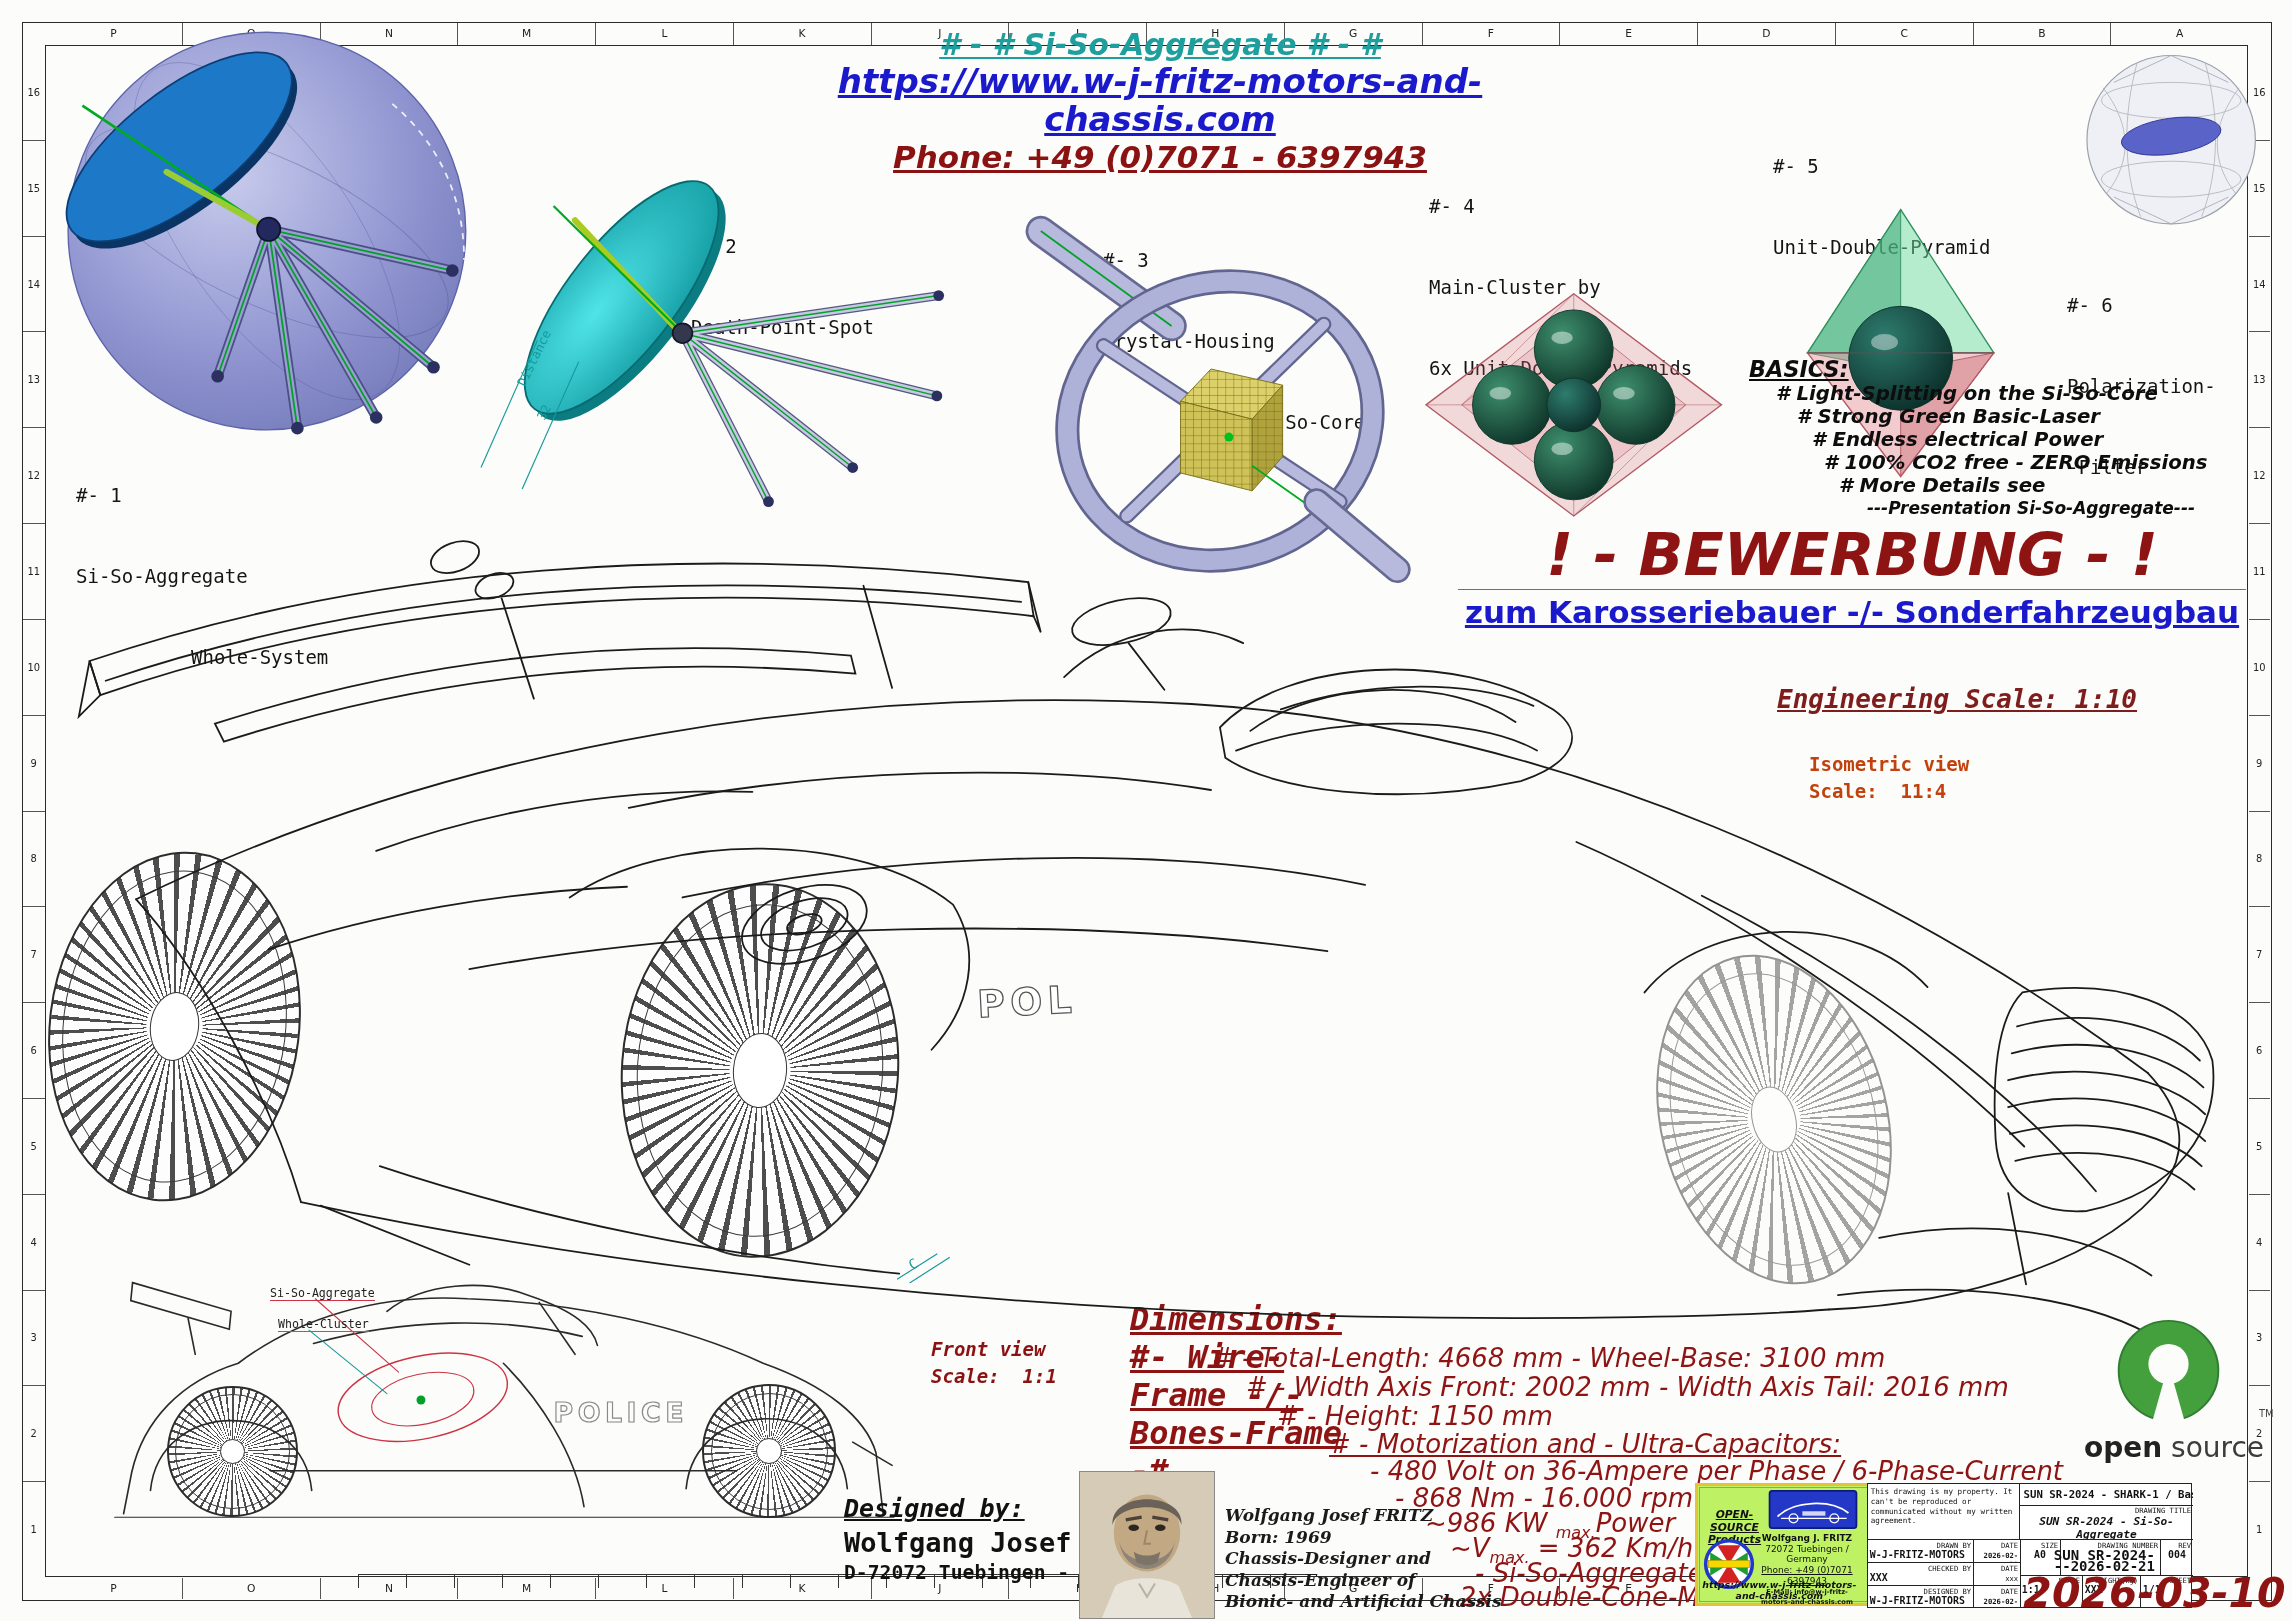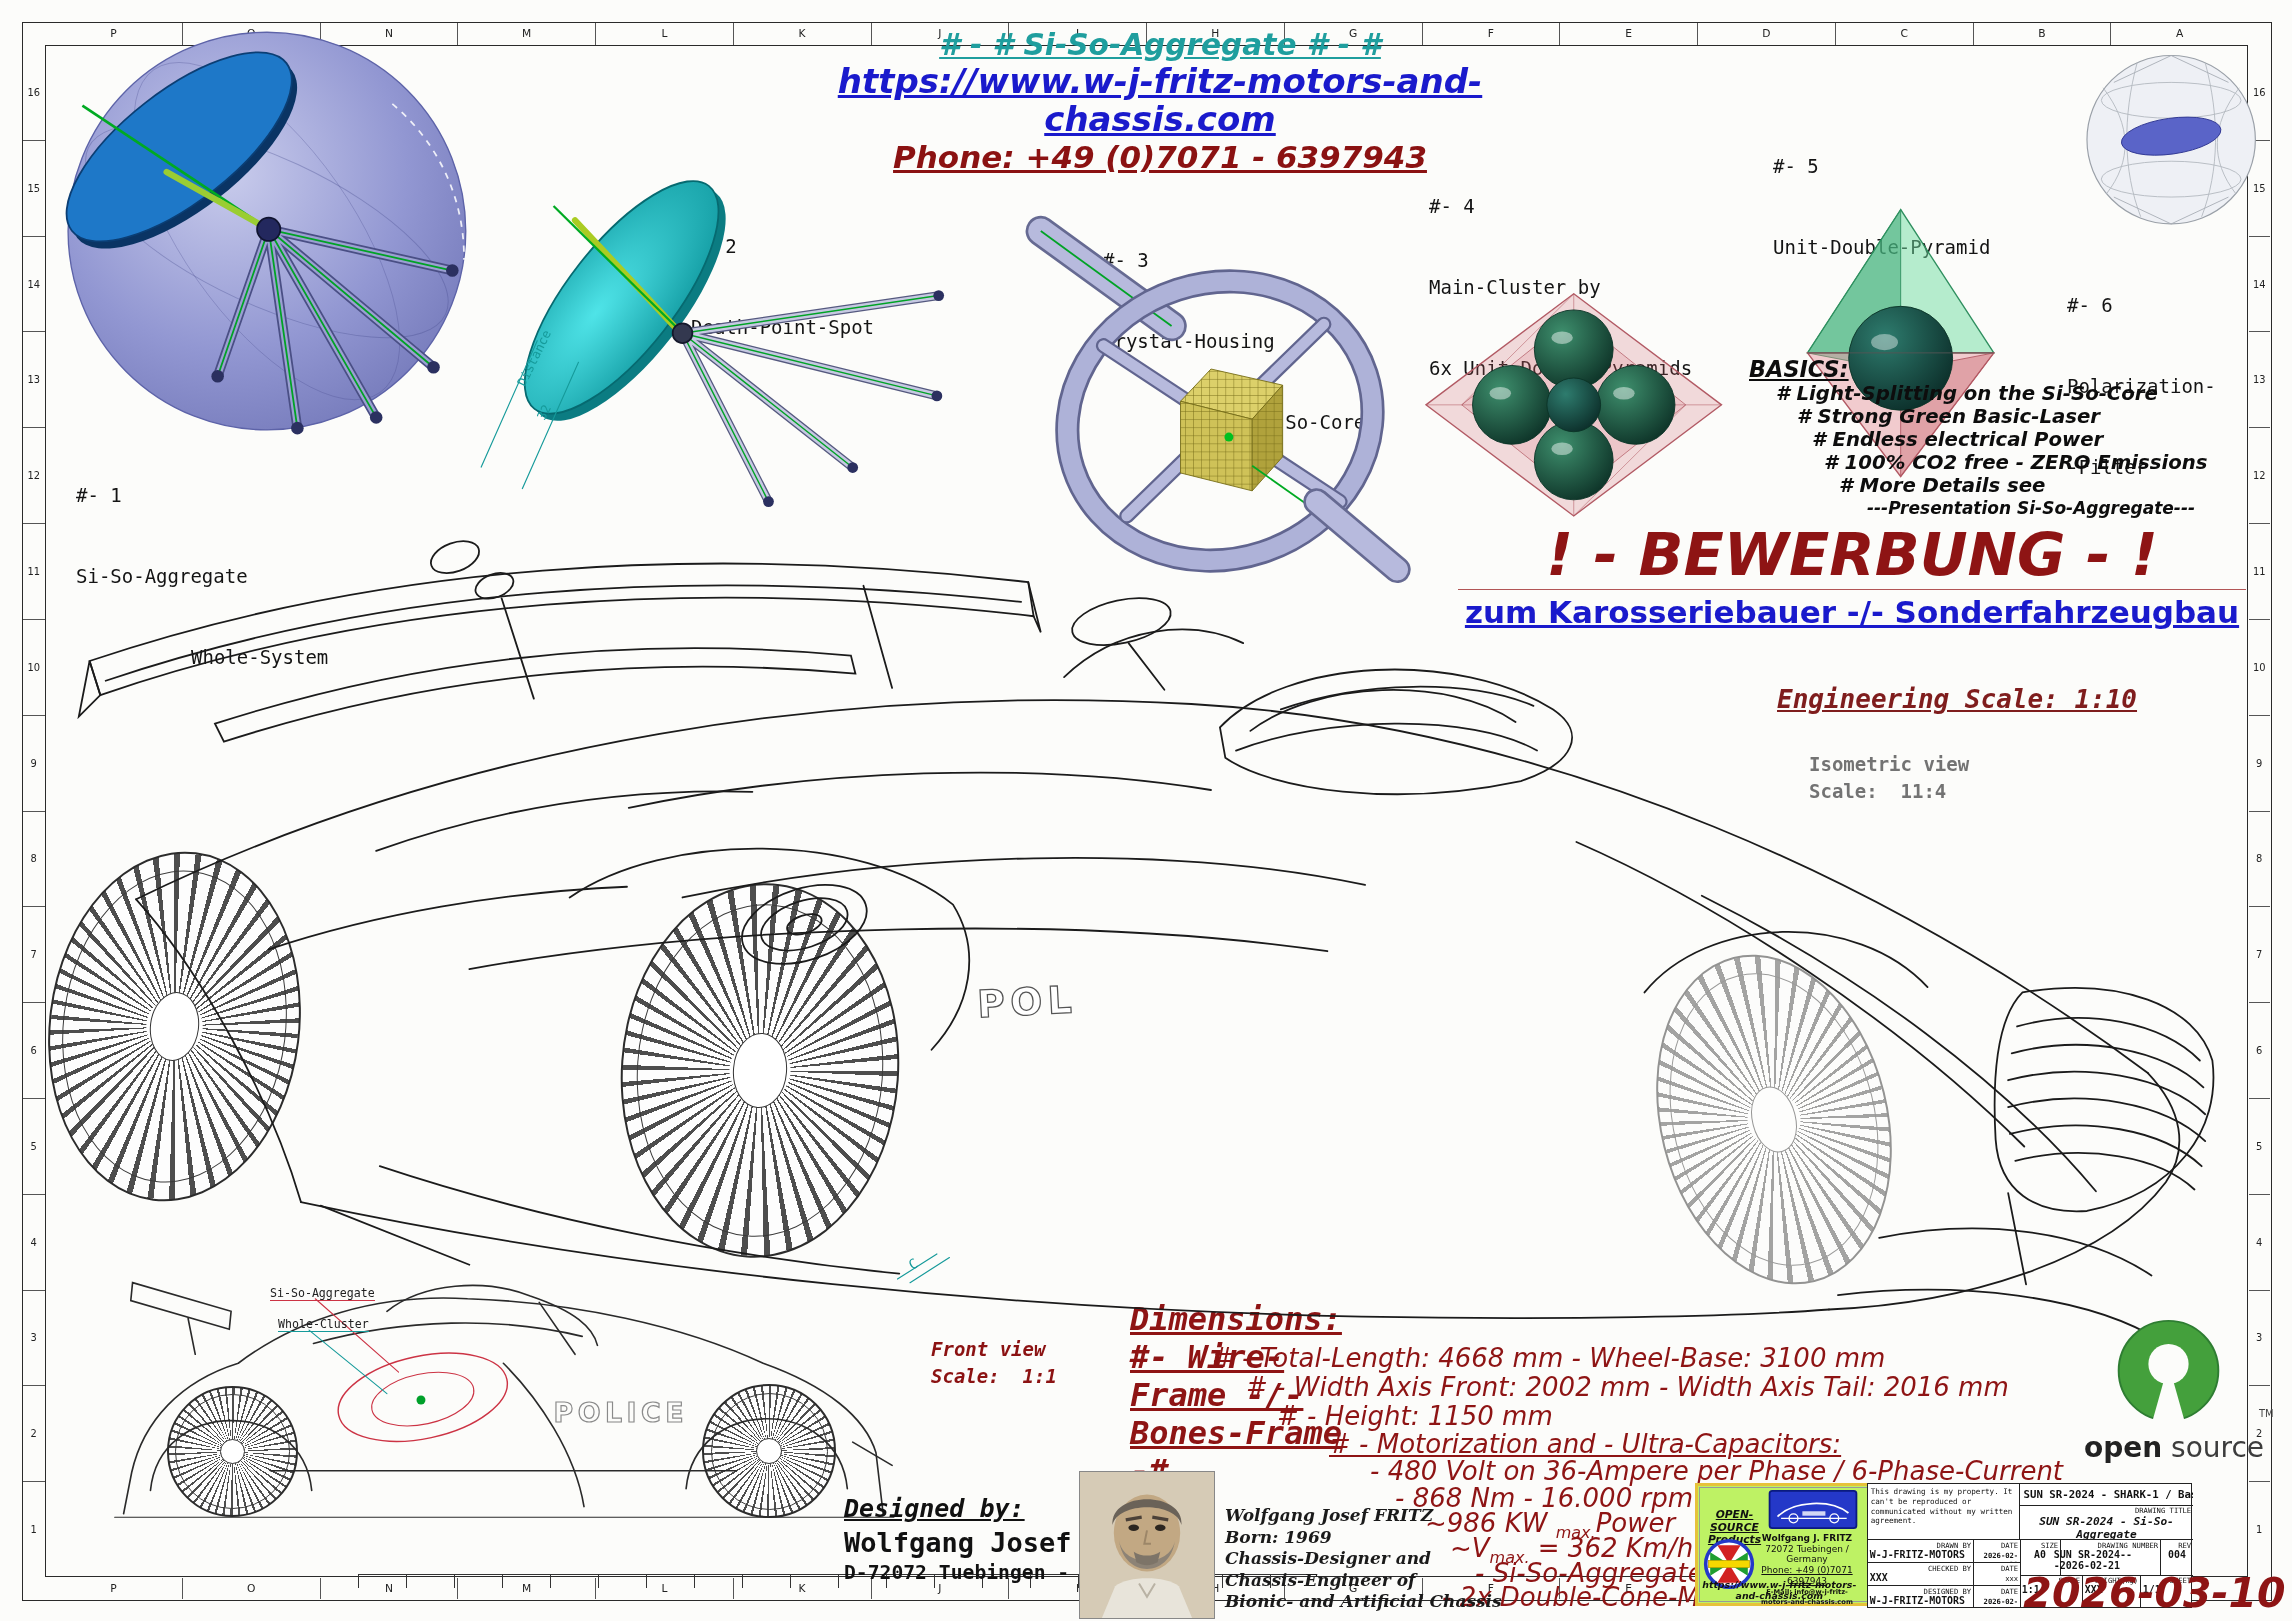--- a/index.html
+++ b/index.html
@@ -32,21 +32,21 @@
   .basics div.bi{font-size:19.7px;line-height:23px;}
   
   .bewerbung{position:absolute;left:1458px;top:525px;width:788px;text-align:center;}
   .bewerbung .bw1{font-size:59px;font-style:italic;font-weight:bold;color:#8e1414;line-height:1.0;
                   border-bottom:1.8px solid #b25555;padding-bottom:5.4px;}
   .bewerbung .bw2{font-size:31px;font-weight:bold;color:#1a1acc;text-decoration:underline;margin-top:3.6px;}
   
   .engscale{position:absolute;left:1777px;top:684px;font-family:"DejaVu Sans Mono",monospace;
             font-size:26px;font-weight:bold;font-style:italic;color:#7f1d1d;text-decoration:underline;}
   .isoview{position:absolute;left:1809px;top:751px;font-family:"DejaVu Sans Mono",monospace;
-           font-size:19px;font-weight:bold;color:#737373;line-height:27px;white-space:pre;}
+           font-size:19px;font-weight:bold;color:#c2410c;line-height:27px;white-space:pre;}
   .frontview{position:absolute;left:931px;top:1336px;font-family:"DejaVu Sans Mono",monospace;
              font-size:19px;font-weight:bold;font-style:italic;color:#8b1212;line-height:27px;white-space:pre;}
   
   .modeltitle{position:absolute;left:64px;top:1209px;font-size:29.6px;font-weight:bold;font-style:italic;
               color:#8e1414;text-decoration:underline;}
   
   .slab{position:absolute;font-family:"DejaVu Sans Mono",monospace;font-size:11.6px;color:#222;}
   .slab.red{border-bottom:1.3px solid #cc3344;}
   .slab.teal{border-bottom:1.3px solid #159a9a;margin-left:11px;}
   
@@ -549,21 +549,21 @@
     <div class="tc" style="left:106px;top:102px;width:47px;height:21.5px;border-bottom:none;">
       <div class="lab">DATE</div>
       <div class="lab" style="font-weight:bold;">2026-02-21</div>
     </div>
     <div class="tc" style="left:152px;top:56px;width:41px;height:36px;">
       <div class="lab">SIZE</div>
       <div class="val" style="text-align:center;">A0</div>
     </div>
     <div class="tc" style="left:184px;top:56px;width:109px;height:36px;">
       <div class="lab">DRAWING NUMBER</div>
-      <div class="val" style="font-size:10px;">SUN SR-2024---2026-02-21</div>
+      <div class="val" style="font-size:14px;">SUN SR-2024---2026-02-21</div>
     </div>
     <div class="tc" style="left:293px;top:56px;width:32px;height:36px;border-right:none;">
       <div class="lab">REV</div>
       <div class="val" style="text-align:center;">004</div>
     </div>
     <div class="tc" style="left:152px;top:91px;width:63px;height:32px;border-bottom:none;">
       <div class="lab">SCALE</div>
       <div class="val">1:1</div>
     </div>
     <div class="tc" style="left:215px;top:91px;width:58px;height:32px;border-bottom:none;">

